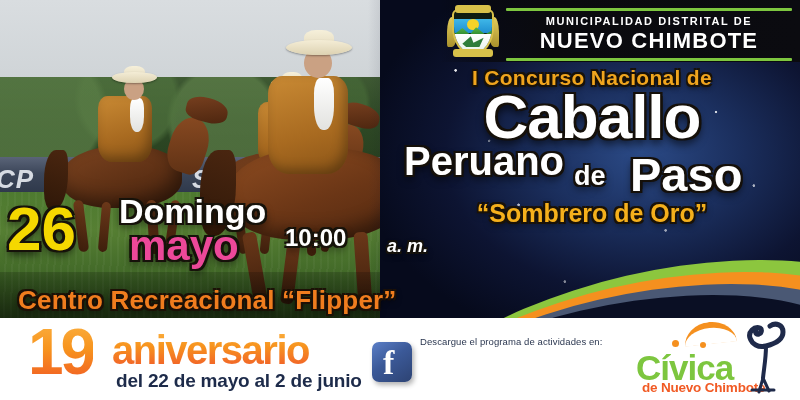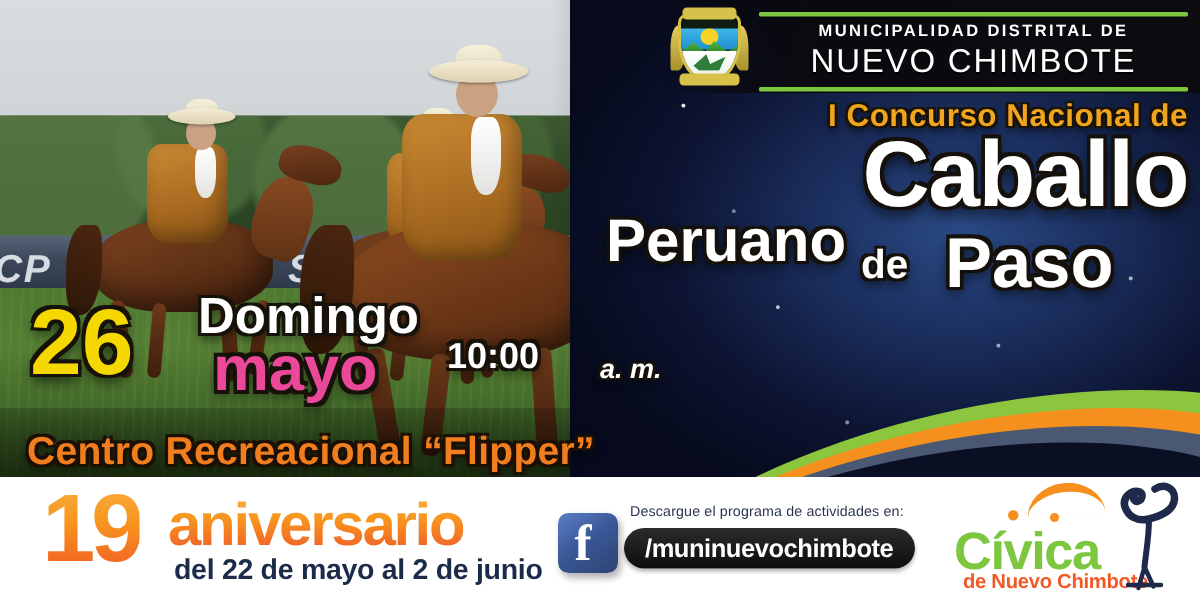--- a/index.html
+++ b/index.html
@@ -102,26 +102,26 @@
   .crest .rib-bot { position:absolute; left:10%; bottom:2%; width:80%; height:15%;
       background:#d8c14a; border-radius:3px; }
   .crest .laurel-l, .crest .laurel-r { position:absolute; top:22%; width:10px; height:30px;
       background:linear-gradient(180deg,#e3cd5c,#a9912c); border-radius:50% 10% 50% 10%; }
   .crest .laurel-l { left:-1px; } .crest .laurel-r { right:-1px; transform:scaleX(-1); }
 
   .muni-block { position:absolute; left:66px; top:8px; width:286px; }
   .muni-rule { height:3px; background:#7dc63f; border-radius:1px; }
   .muni-l1 { color:#ffffff; font-size:11px; font-weight:bold; letter-spacing:1.6px;
              text-align:center; margin:4px 0 1px; white-space:nowrap; }
-  .muni-l2 { color:#ffffff; font-size:22px; font-weight:normal; letter-spacing:1.2px;
+  .muni-l2 { color:#ffffff; font-size:22px; font-weight:bold; letter-spacing:1.2px;
              text-align:center; margin-bottom:4px; white-space:nowrap;
              text-shadow:0 1px 0 #000; }
 
   
-  .title-wrap { position:absolute; right:8px; top:66px; width:400px; text-align:right; }
+  .title-wrap { position:absolute; right:8px; top:66px; width:400px; text-align:center; }
   .t-pre { font-size:21px; font-weight:bold; color:#f0a51e; letter-spacing:.3px;
            text-shadow:
              -1.6px -1.6px 0 #1a1207, 1.6px -1.6px 0 #1a1207,
              -1.6px 1.6px 0 #1a1207, 1.6px 1.6px 0 #1a1207,
              0 3px 5px rgba(0,0,0,.75); }
   .t-big { font-size:62px; font-weight:bold; color:#ffffff; line-height:.92; letter-spacing:-1px;
            margin-top:-2px;
            text-shadow:
              -2.4px -2.4px 0 #15100a, 2.4px -2.4px 0 #15100a,
              -2.4px 2.4px 0 #15100a, 2.4px 2.4px 0 #15100a,
@@ -134,21 +134,21 @@
            text-shadow:-2px -2px 0 #15100a,2px -2px 0 #15100a,
                        -2px 2px 0 #15100a,2px 2px 0 #15100a,0 4px 8px rgba(0,0,0,.8); }
   .t-paso { position:absolute; left:238px; top:8px; font-size:47px; font-weight:bold; color:#fff;
            text-shadow:-2.4px -2.4px 0 #15100a,2.4px -2.4px 0 #15100a,
                        -2.4px 2.4px 0 #15100a,2.4px 2.4px 0 #15100a,0 4px 9px rgba(0,0,0,.8); }
   .t-sub { font-size:25px; font-weight:bold; color:#f5b01c; margin-top:4px;
            text-shadow:-1.8px -1.8px 0 #1a1207,1.8px -1.8px 0 #1a1207,
                        -1.8px 1.8px 0 #1a1207,1.8px 1.8px 0 #1a1207,0 3px 7px rgba(0,0,0,.8); }
 
   
-  .date-wrap { position:absolute; left:14px; top:196px; width:440px; height:70px; }
+  .date-wrap { position:absolute; left:1px; top:196px; width:440px; height:70px; }
   .d-num { position:absolute; left:6px; top:2px; font-size:62px; font-weight:bold; color:#f5d800;
            line-height:1;
            text-shadow:-2.4px -2.4px 0 #16120a,2.4px -2.4px 0 #16120a,
                        -2.4px 2.4px 0 #16120a,2.4px 2.4px 0 #16120a,0 4px 9px rgba(0,0,0,.75); }
   .d-dow { position:absolute; left:118px; top:-4px; font-size:34px; font-weight:bold; color:#ffffff;
            text-shadow:-2.2px -2.2px 0 #16120a,2.2px -2.2px 0 #16120a,
                        -2.2px 2.2px 0 #16120a,2.2px 2.2px 0 #16120a,0 4px 8px rgba(0,0,0,.75); }
   .d-mon { position:absolute; left:128px; top:26px; font-size:42px; font-weight:bold; color:#ec4899;
            text-shadow:-2.4px -2.4px 0 #16120a,2.4px -2.4px 0 #16120a,
                        -2.4px 2.4px 0 #16120a,2.4px 2.4px 0 #16120a,0 4px 9px rgba(0,0,0,.75); }
@@ -310,20 +310,21 @@
   </div>
 
   <div class="title-wrap">
     <div class="t-pre">I Concurso Nacional de</div>
     <div class="t-big">Caballo</div>
     <div class="t-row2">
       <span class="t-peruano">Peruano</span>
       <span class="t-de">de</span>
       <span class="t-paso">Paso</span>
     </div>
+    <div class="t-sub">“Sombrero de Oro”</div>
   </div>
 
   <div class="date-wrap">
     <span class="d-num">26</span>
     <span class="d-dow">Domingo</span>
     <span class="d-mon">mayo</span>
     <span class="d-time">10:00</span>
     <span class="d-ampm">a. m.</span>
   </div>
 
@@ -342,23 +343,20 @@
       <span class="an-19">19</span>
       <span class="an-word">aniversario</span>
       <span class="an-dates">del 22 de mayo al 2 de junio</span>
     </div>
 
     <div class="fbblock">
       <div class="fb-icon">
         <span>f</span>
       </div>
       <div class="fb-cap">Descargue el programa de actividades en:</div>
-      <div class="fb-pill">
-        <span>/muninuevochimbote</span>
-      </div>
     </div>
 
     <div class="semana">
       <span class="sm-swoop"></span>
       <span class="sm-dot1"></span>
       <span class="sm-dot2"></span>
       <span class="sm-2">Cívica</span>
       <span class="sm-3">de Nuevo Chimbote</span>
       <span class="bird">
         <svg viewBox="0 0 60 76" width="60" height="76" aria-hidden="true">

